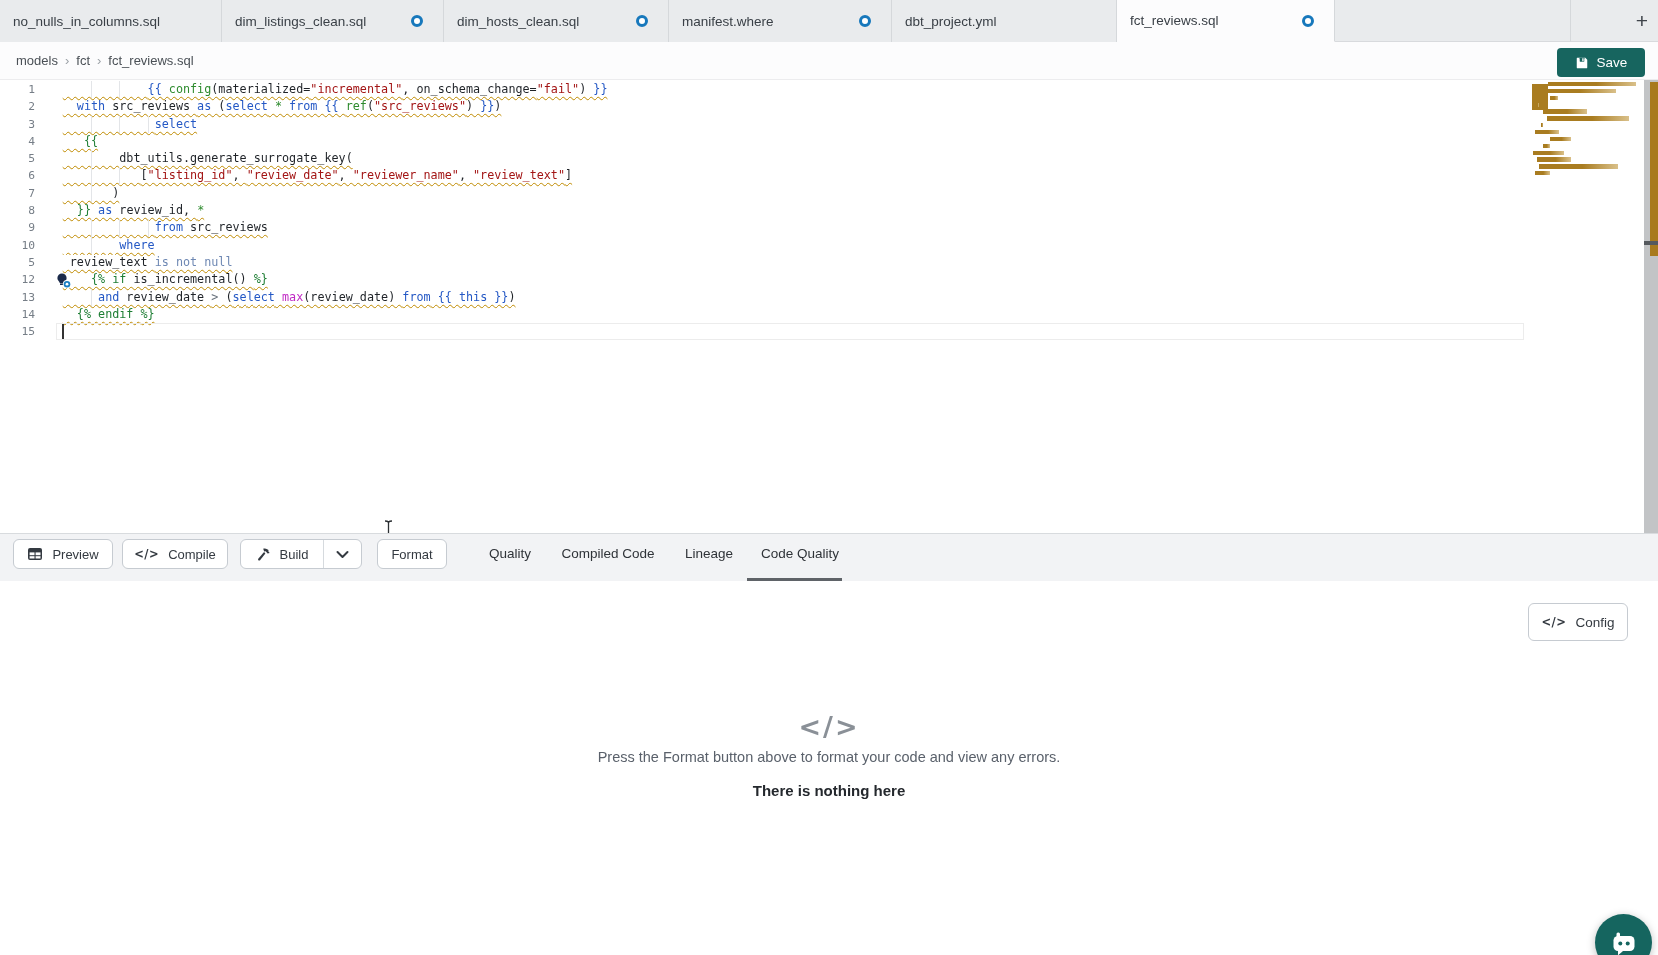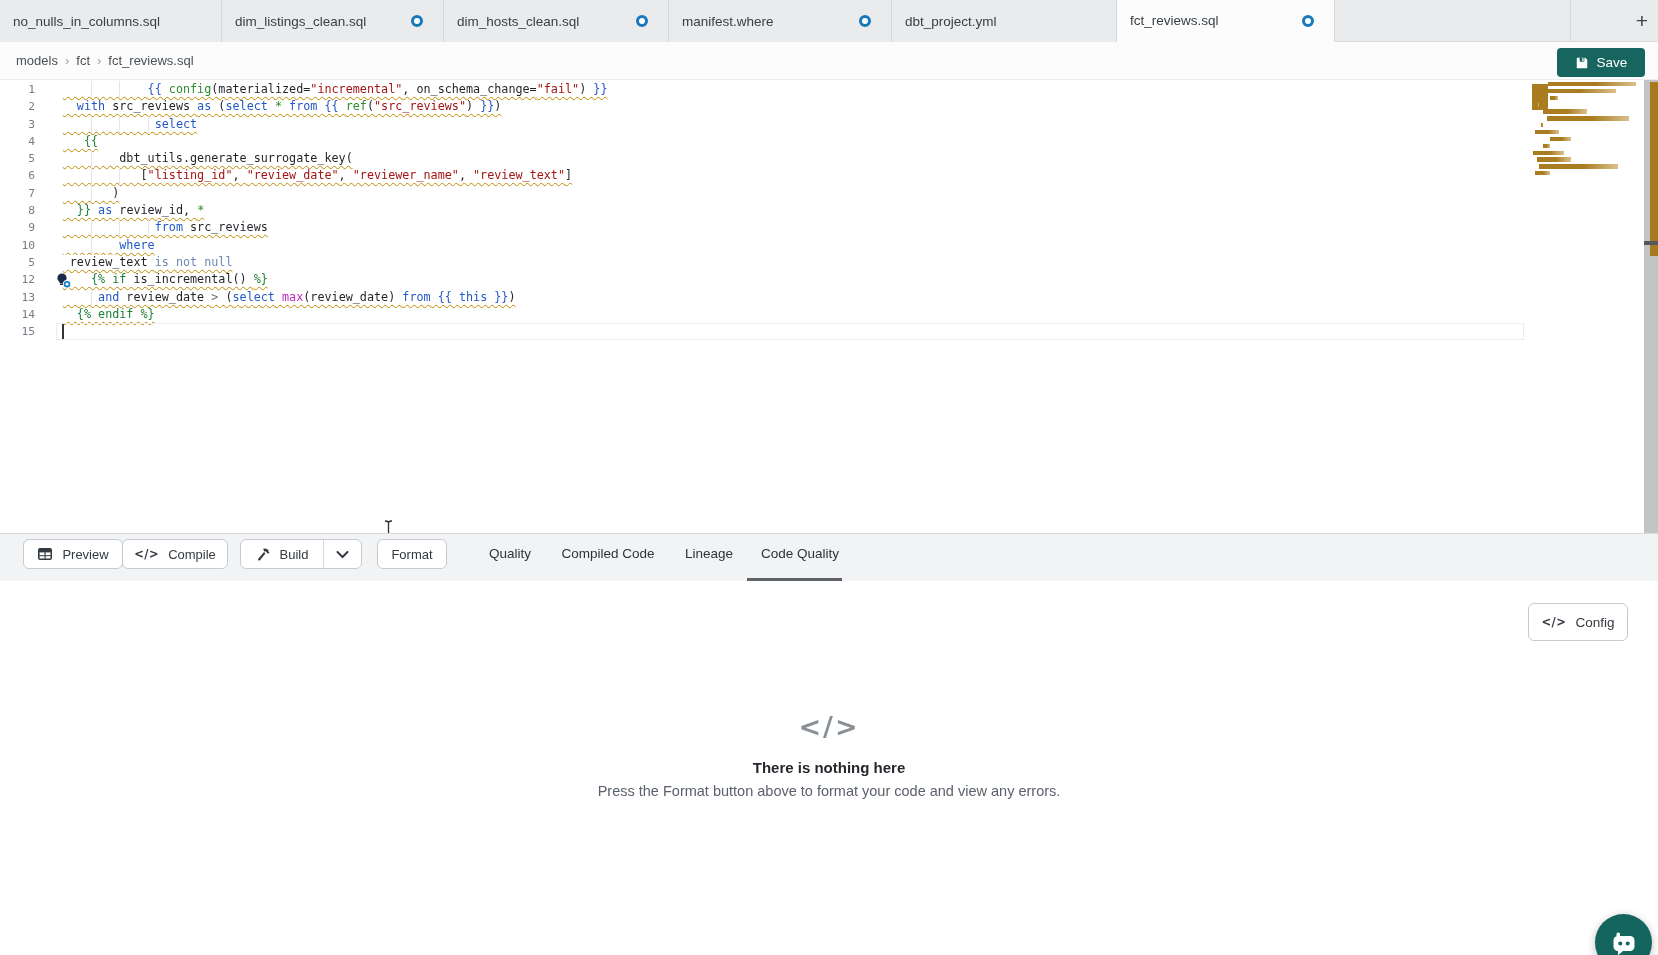--- a/index.html
+++ b/index.html
@@ -69,21 +69,21 @@
   
   #ibeam { position:absolute; left:383px; top:440px; width:11px; height:17px; }
 
   
   #toolbar { position:absolute; left:0; top:533px; width:1658px; height:48px;
              background:#f2f3f5; border-top:1px solid #d8dbde; }
   .tb-btn { position:absolute; top:5px; height:30px; background:#fff;
             border:1px solid #c6cbd1; border-radius:6px; display:flex; align-items:center;
             justify-content:center; gap:9px; font-size:13px; color:#343a41; cursor:pointer;
             font-family:"Liberation Sans",sans-serif; }
-  #btn-preview { left:23px;  width:100px; }
+  #btn-preview { left:13px;  width:100px; }
   #btn-compile { left:122px; width:106px; }
   #build-split { position:absolute; left:240px; top:5px; width:122px; height:30px;
                  background:#fff; border:1px solid #c6cbd1; border-radius:6px; display:flex; }
   #btn-build { flex:1; display:flex; align-items:center; justify-content:center; gap:9px;
                font-size:13px; color:#343a41; cursor:pointer; }
   #build-divider { width:1px; background:#d6dade; margin:0; }
   #btn-build-caret { width:37px; display:flex; align-items:center; justify-content:center; cursor:pointer; }
   #btn-format { left:377px; width:70px; }
   .glyph-code { font-family:"DejaVu Sans", sans-serif; font-weight:bold; font-size:11.5px;
                 color:#343a41; letter-spacing:0.5px; }
@@ -260,22 +260,22 @@
     <div id="ptab-underline"></div>
   </div>
 
   <div id="panel">
     <button id="config-btn">
       <span class="glyph-code">&lt;/&gt;</span>
       <span>Config</span>
     </button>
     <div id="empty-state">
       <div id="empty-icon">&lt;/&gt;</div>
+      <div id="empty-sub">Press the Format button above to format your code and view any errors.</div>
       <div id="empty-title">There is nothing here</div>
-      <div id="empty-sub">Press the Format button above to format your code and view any errors.</div>
     </div>
   </div>
 
   <div id="chat-fab">
     <span style="display:flex;">
       <svg width="30" height="30" viewBox="0 0 30 30">
           <rect x="7.5" y="4.5" width="3.5" height="5" rx="1.5" fill="#fff"></rect>
           <rect x="4.5" y="8" width="21" height="15" rx="4.5" fill="#fff"></rect>
           <circle cx="11.3" cy="15.5" r="2" fill="#15655f"></circle>
           <circle cx="18.7" cy="15.5" r="2" fill="#15655f"></circle>

